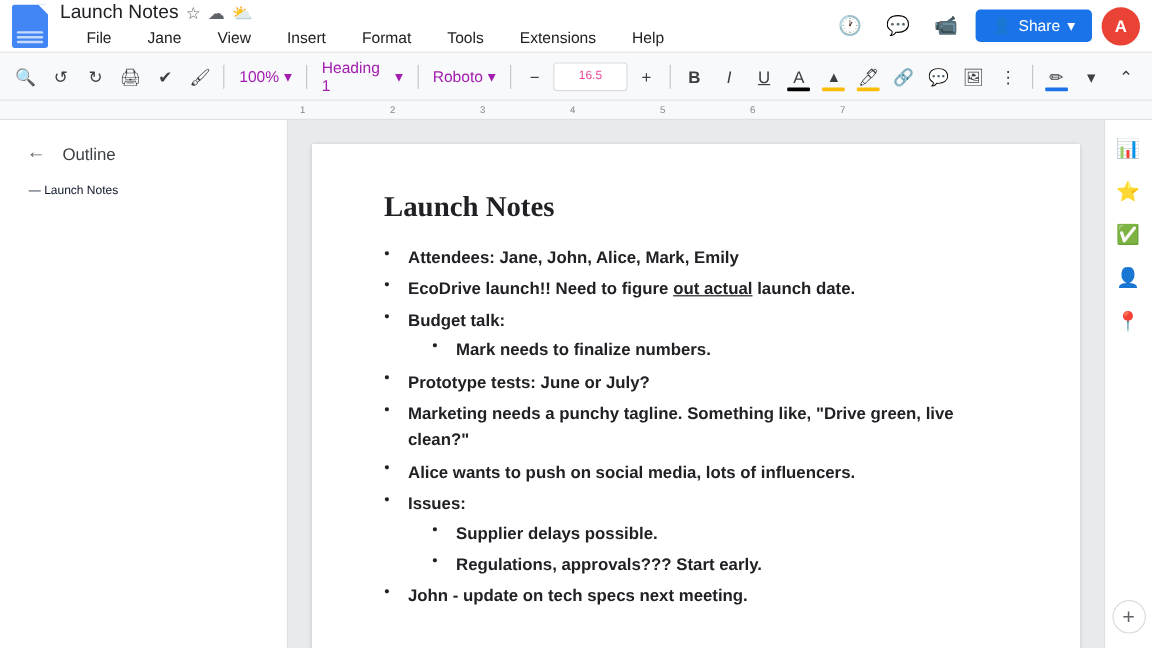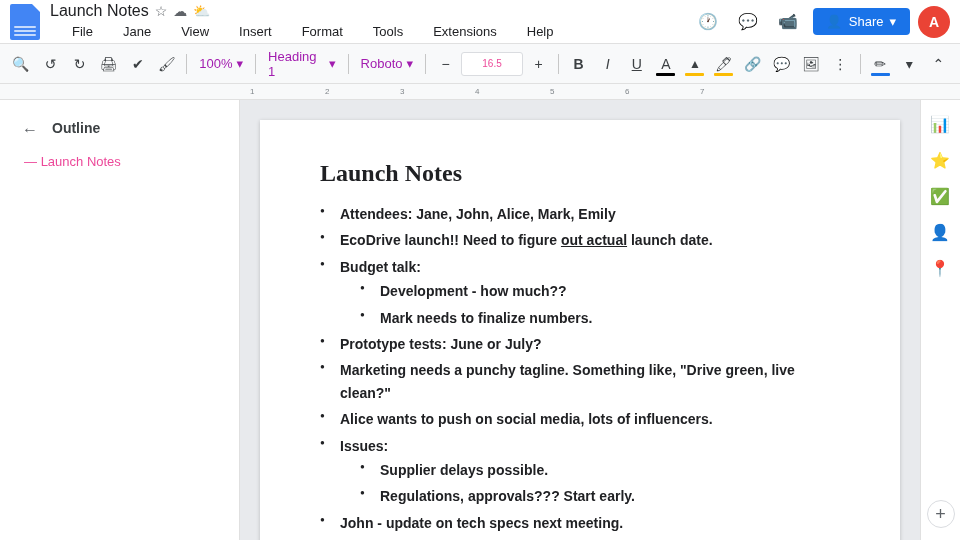--- a/index.html
+++ b/index.html
@@ -122,24 +122,24 @@
       overflow-y: auto;
     }
     #sidebar-header {
       display: flex; align-items: center; gap: 8px;
       padding: 4px 16px 8px;
     }
     #back-btn {
       width: 28px; height: 28px; display: flex; align-items: center; justify-content: center;
       cursor: pointer; color: #5f6368; font-size: 16px; border-radius: 50%;
     }
-    #outline-label { font-size: 14px; color: #3c4043; font-weight: 700; }
+    #outline-label { font-size: 14px; color: #3c4043; font-weight: 400; }
     #outline-item {
-      padding: 4px 16px 4px 24px; font-size: 13px;
-      color: #ec4899; cursor: pointer;
+      padding: 4px 16px 4px 24px; font-size: 10px;
+      color: #0f172a; cursor: pointer;
     }
 
     
     #doc-wrapper {
       flex: 1; background: #e8eaed; overflow-y: auto;
       display: flex; flex-direction: column; align-items: center;
       padding: 20px 0;
       position: relative;
     }
     #doc-page {
@@ -309,21 +309,20 @@
 
         <li>Attendees: Jane, John, Alice, Mark, Emily</li>
 
         <li>
           EcoDrive launch!! Need to figure <span class="underline-text">out actual</span> launch date.
         </li>
 
         <li>
           Budget talk:
           <ul class="bullet-list sub-list">
-            <li>Development - how much??</li>
             <li>Mark needs to finalize numbers.</li>
           </ul>
         </li>
 
         <li>Prototype tests: June or July?</li>
 
         <li>Marketing needs a punchy tagline. Something like, "Drive green, live clean?"</li>
 
 
         <li>Alice wants to push on social media, lots of influencers.</li>

